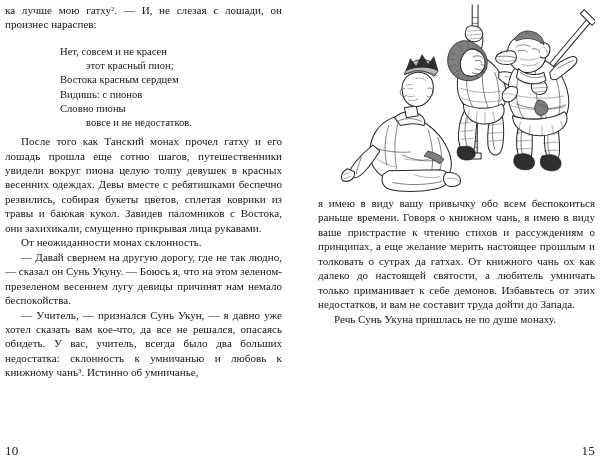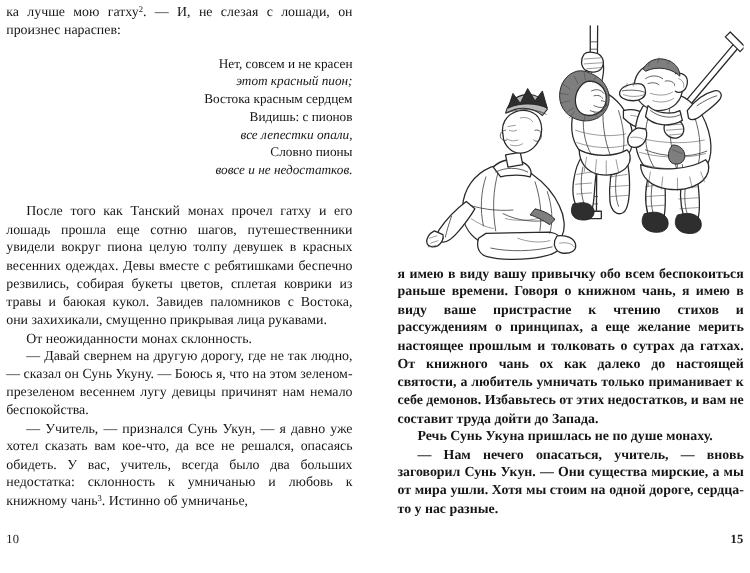--- a/index.html
+++ b/index.html
@@ -24,47 +24,47 @@
   }
 
   .page {
     position: relative;
     width: 300px;
     height: 458px;
     box-sizing: border-box;
   }
 
   .page-left   { padding: 0 18px 0 5px; }
-  .page-right  { padding: 16px 5px 0 18px; font-weight: bold; }
+  .page-right  { padding: 0 5px 0 18px; }
 
   .body-text {
     font-size: 11.1px;
     line-height: 14.45px;
     text-align: justify;
     text-justify: inter-word;
     hyphens: manual;
     color: #161616;
   }
 
   .para {
     margin: 0;
     text-indent: 16px;
   }
   .para.cont { text-indent: 0; }
 
   
   .poem {
-    margin: 13px 0 18px 0;
+    margin: 13px 0 4px 0;
     font-size: 10.6px;
     line-height: 14.2px;
-    text-align: right;
+    text-align: left;
     padding-left: 55px;
   }
   .poem .pline { margin: 0; white-space: nowrap; }
-  .poem .pline.indent { padding-left: 26px; font-style: italic; }
+  .poem .pline.indent { padding-left: 26px; }
 
   sup.fn {
     font-size: 0.62em;
     vertical-align: 0.45em;
     line-height: 0;
   }
 
   
   .illus-wrap {
     width: 100%;
@@ -76,22 +76,22 @@
   }
   .illus {
     display: block;
     width: 282px;
     height: 196px;
   }
 
   
   .folio {
     position: absolute;
-    bottom: 21px;
-    font-size: 10px;
+    bottom: 1px;
+    font-size: 13px;
     line-height: 1;
     color: #222;
     letter-spacing: 0.3px;
     margin-top: 24px;
   }
   .folio-left  { left: 5px; }
   .folio-right { right: 5px; }
 
   .gap-top-left { height: 3px; }
 </style>
@@ -106,21 +106,20 @@
 
     <div class="body-text">
 
       <p class="para cont"><span>ка лучше мою гатху</span><sup class="fn">2</sup><span>. — И, не слезая с лошади, он произнес нараспев:</span></p>
 
       <div class="poem">
         <p class="pline">Нет, совсем и не красен</p>
         <p class="pline indent">этот красный пион;</p>
         <p class="pline">Востока красным сердцем</p>
         <p class="pline">Видишь: с пионов</p>
-        <p class="pline indent">все лепестки опали,</p>
         <p class="pline">Словно пионы</p>
         <p class="pline indent">вовсе и не недостатков.</p>
       </div>
 
       <p class="para">После того как Танский монах прочел гатху и его лошадь прошла еще сотню шагов, путешественники увидели вокруг пиона целую толпу девушек в красных весенних одеждах. Девы вместе с ребятишками беспечно резвились, собирая букеты цветов, сплетая коврики из травы и баюкая кукол. Завидев паломников с Востока, они захихикали, смущенно прикрывая лица рукавами.</p>
 
       <p class="para">От неожиданности монах склонность.</p>
 
       <p class="para">— Давай свернем на другую дорогу, где не так людно, — сказал он Сунь Укуну. — Боюсь я, что на этом зеленом-презеленом весеннем лугу девицы причинят нам немало беспокойства.</p>
 
@@ -391,19 +390,18 @@
 
           <path class="fl" d="M204 68 C210 74 222 76 230 72 L232 80 C222 86 208 84 202 77 Z"></path>
           <path class="lnT" d="M206 72 C214 78 224 79 231 75"></path>
         </g>
       </svg>
     </div>
 
     <div class="body-text">
       <p class="para cont">я имею в виду вашу привычку обо всем беспокоиться раньше времени. Говоря о книжном чань, я имею в виду ваше пристрастие к чтению стихов и рассуждениям о принципах, а еще желание мерить настоящее прошлым и толковать о сутрах да гатхах. От книжного чань ох как далеко до настоящей святости, а любитель умничать только приманивает к себе демонов. Избавьтесь от этих недостатков, и вам не составит труда дойти до Запада.</p>
       <p class="para">Речь Сунь Укуна пришлась не по душе монаху.</p>
-      <p class="para">— Нам нечего опасаться, учитель, — вновь заговорил Сунь Укун. — Они существа мирские, а мы от мира ушли. Хотя мы стоим на одной дороге, сердца-то у нас разные.</p>
     </div>
 
     <div class="folio folio-right">15</div>
   </div>
 
 </div>
 
 </body></html>

